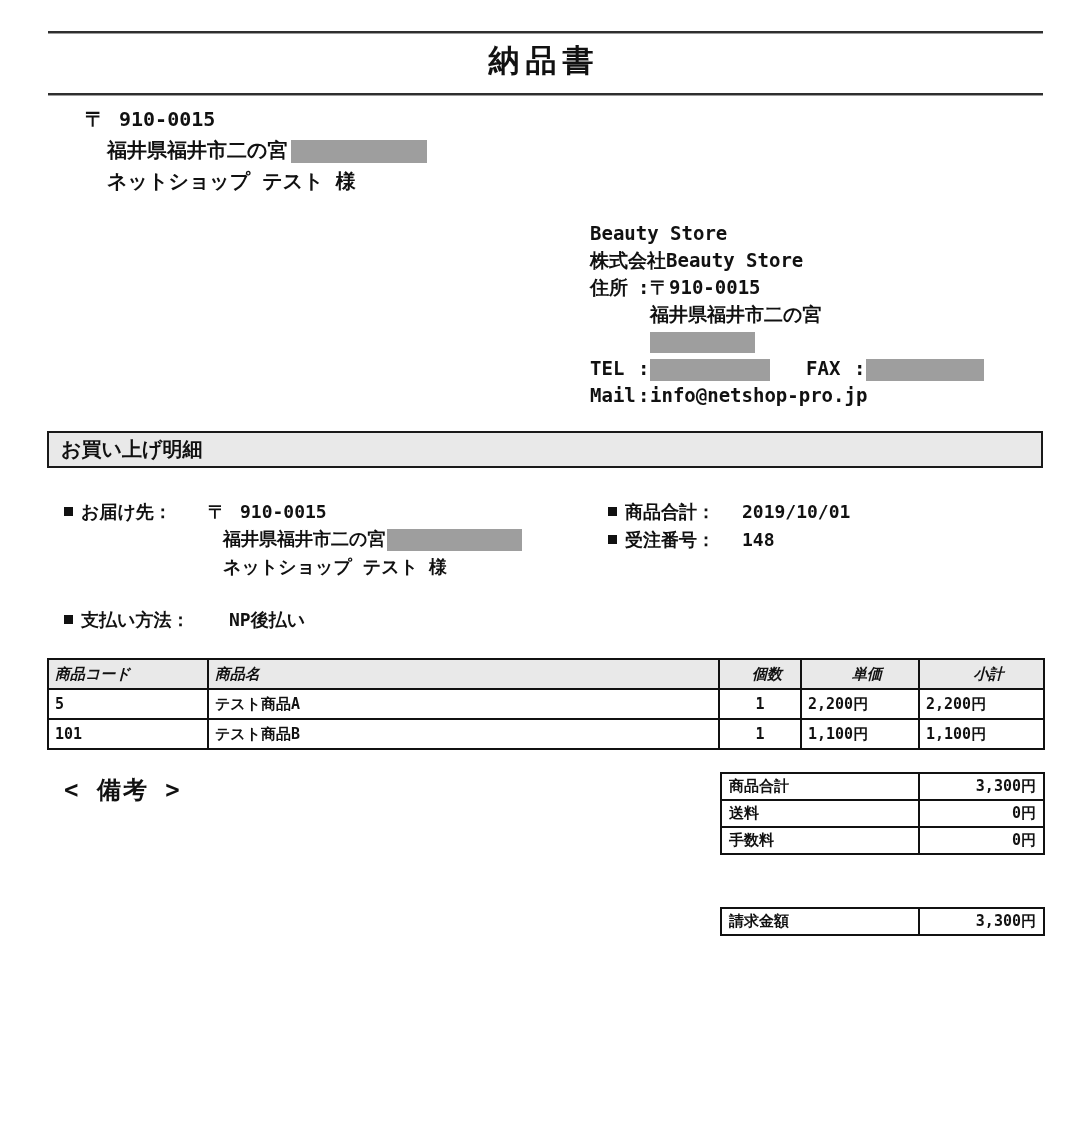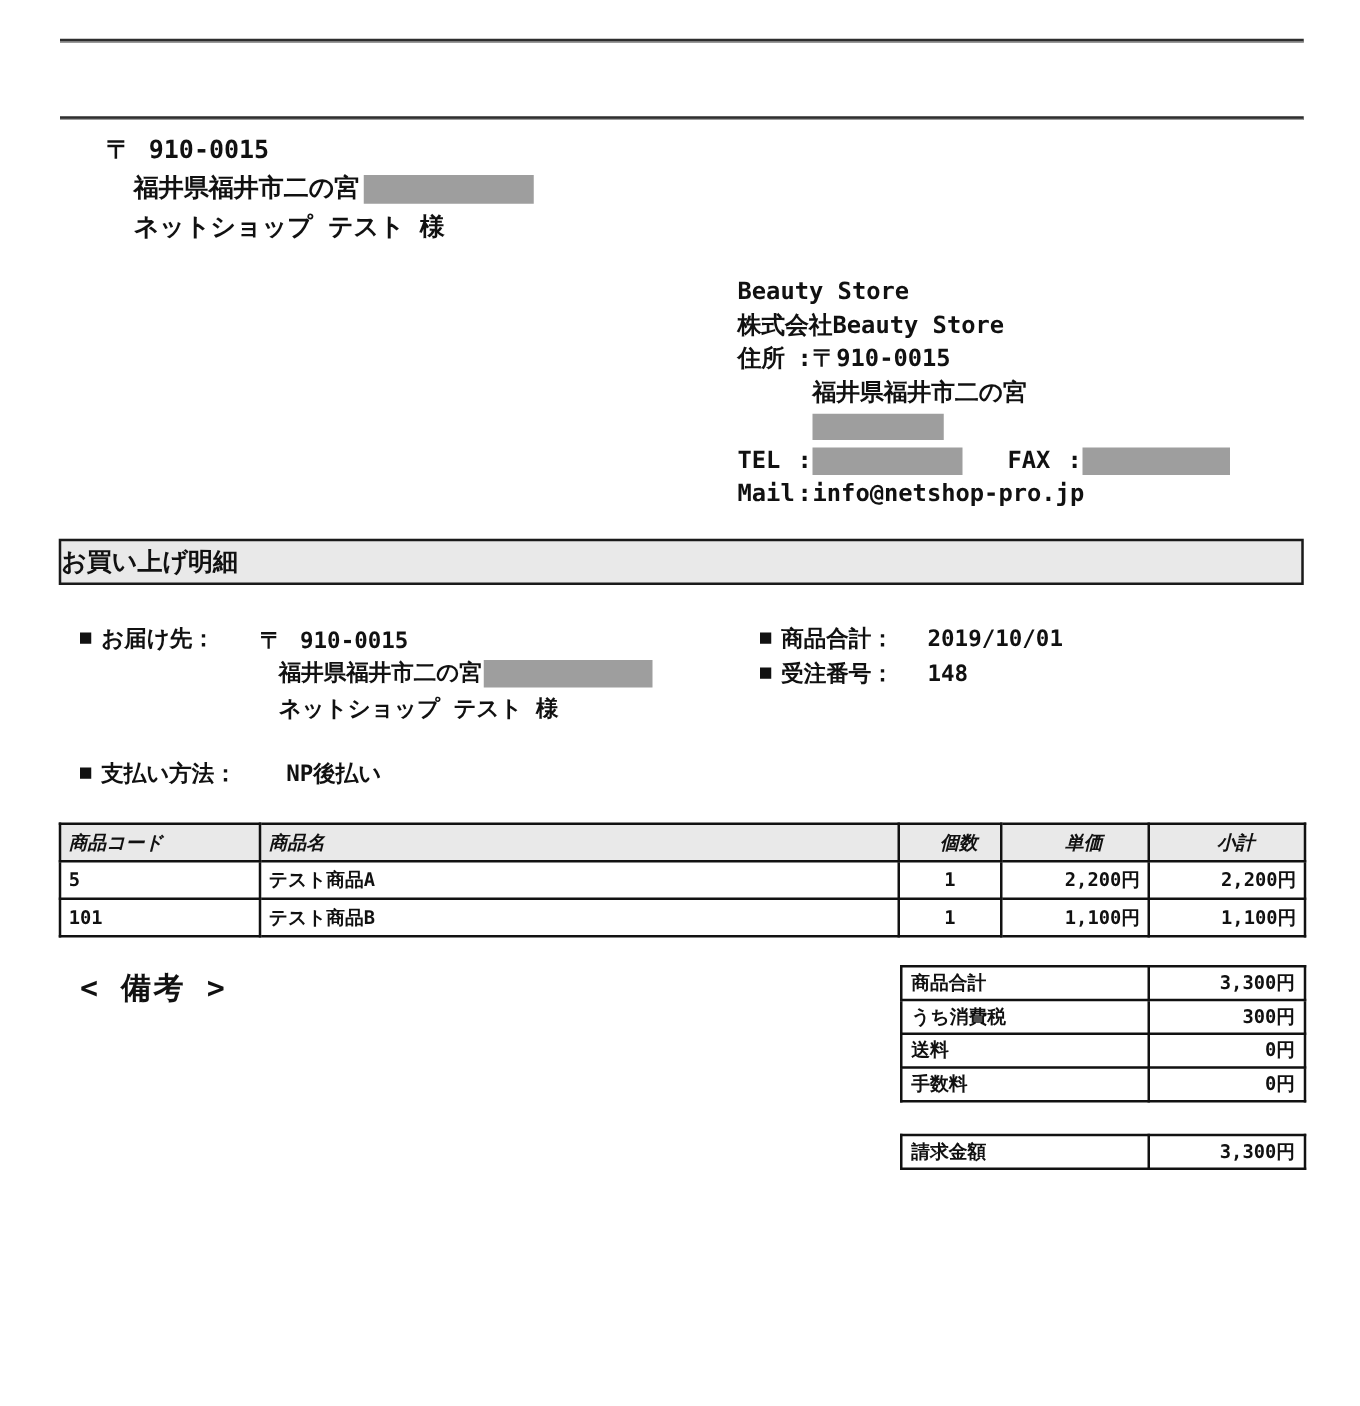--- a/index.html
+++ b/index.html
@@ -28,59 +28,60 @@
   
   .sender{position:absolute;left:590px;top:220px;font-size:19px;font-weight:700;line-height:27px;}
   .s-lbl{display:inline-block;width:48px;}
   .s-colon{display:inline-block;width:12px;}
   .s-indent{margin-left:60px;}
   .sender .fax-group{margin-left:36px;}
   
   .section-band{
     position:absolute;left:47px;top:431px;width:996px;height:37px;
     background:#e9e9e9;border:2px solid #1a1a1a;box-sizing:border-box;
-    font-size:20px;font-weight:700;line-height:33px;
+    font-size:20px;font-weight:700;line-height:33px;padding-left:12px;
   }
   
   .orow{position:absolute;font-size:18px;font-weight:700;line-height:24px;white-space:nowrap;}
   .bullet{display:inline-block;width:9px;height:9px;background:#111;margin-right:8px;vertical-align:2px;}
   .o-lbl{display:inline-block;}
   .shipto-postal{position:absolute;left:208px;top:500px;font-size:18px;font-weight:700;}
   .shipto-postal .code{margin-left:14px;}
   .shipto-addr{position:absolute;left:223px;top:527px;font-size:18px;font-weight:700;line-height:24px;}
   .shipto-name{position:absolute;left:223px;top:555px;font-size:18px;font-weight:700;}
   .val-gap{display:inline-block;}
   
   table{border-collapse:collapse;table-layout:fixed;}
   .items-table{position:absolute;left:47px;top:658px;width:996px;font-size:15px;font-weight:700;}
   .items-table td,.items-table th{
     border:2px solid #111;box-sizing:border-box;height:30px;
     padding:0 6px;overflow:hidden;white-space:nowrap;
   }
   .items-table th{background:#e9e9e9;font-weight:700;text-align:left;font-style:italic;}
   .items-table th.c{text-align:center;padding-left:20px;}
   .items-table td.c{text-align:center;}
-  .items-table td.r{text-align:right;}
+  .items-table td.r{text-align:left;}
   
   .remarks{position:absolute;left:64px;top:774px;font-size:24px;font-weight:700;letter-spacing:2px;}
   
   .sum-table{position:absolute;left:720px;width:323px;font-size:15px;font-weight:700;}
   .sum-table td{
     border:2px solid #111;box-sizing:border-box;height:27px;
     padding:0 7px;white-space:nowrap;overflow:hidden;
   }
   .sum-table td.lbl{text-align:left;}
   .sum-table td.r{text-align:right;}
 </style>
 </head>
 <body>
 
 <div class="page">
 
   <div class="hrule" style="top:31px"></div>
+  <div class="doc-title">納品書</div>
   <div class="hrule" style="top:93px"></div>
 
   <div class="recipient">
     <div>
       <span class="mark">〒</span><span class="code">910-0015</span>
     </div>
     <div class="indent">
       <span>福井県福井市二の宮</span><span class="redacted" style="width:136px;height:23px;margin-left:4px"></span>
     </div>
     <div class="indent">ネットショップ テスト 様</div>
@@ -167,24 +168,20 @@
     <colgroup>
         <col style="width:198px">
         <col style="width:125px">
       </colgroup>
     <tbody>
         <tr>
       <td class="lbl">商品合計</td>
       <td class="r">3,300円</td>
     </tr>
     <tr>
-      <td class="lbl">うち消費税</td>
-      <td class="r">300円</td>
-    </tr>
-    <tr>
       <td class="lbl">送料</td>
       <td class="r">0円</td>
     </tr>
     <tr>
       <td class="lbl">手数料</td>
       <td class="r">0円</td>
     </tr>
   </tbody>
     </table>
 

